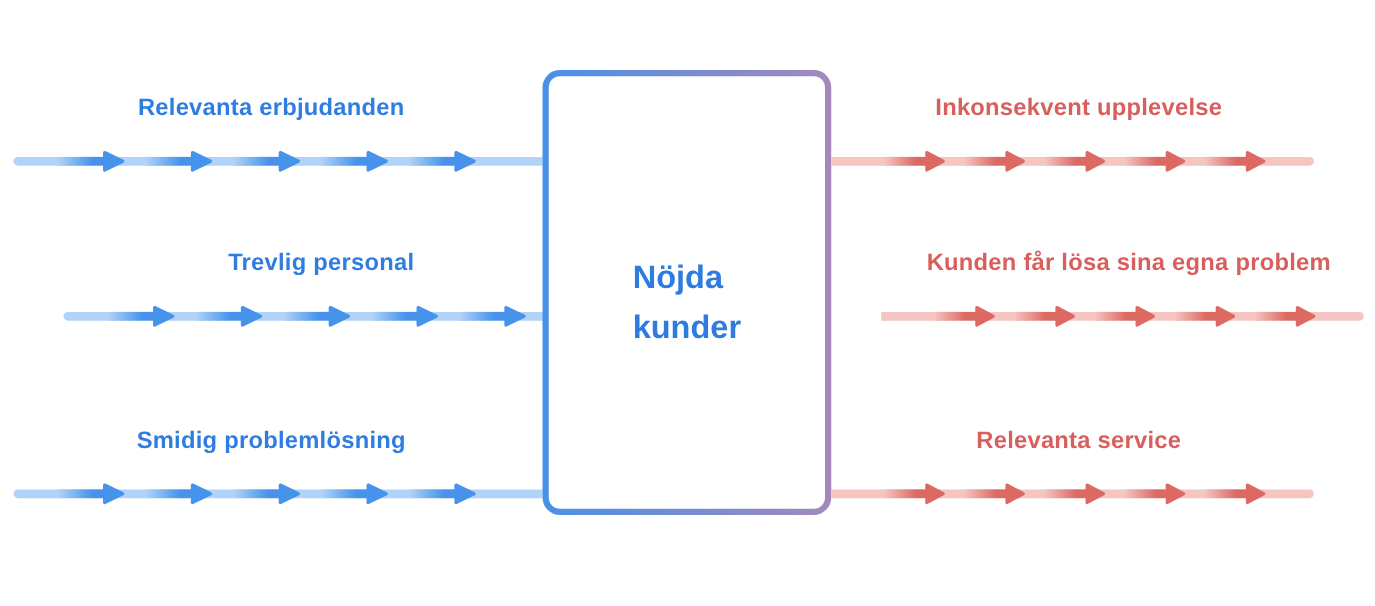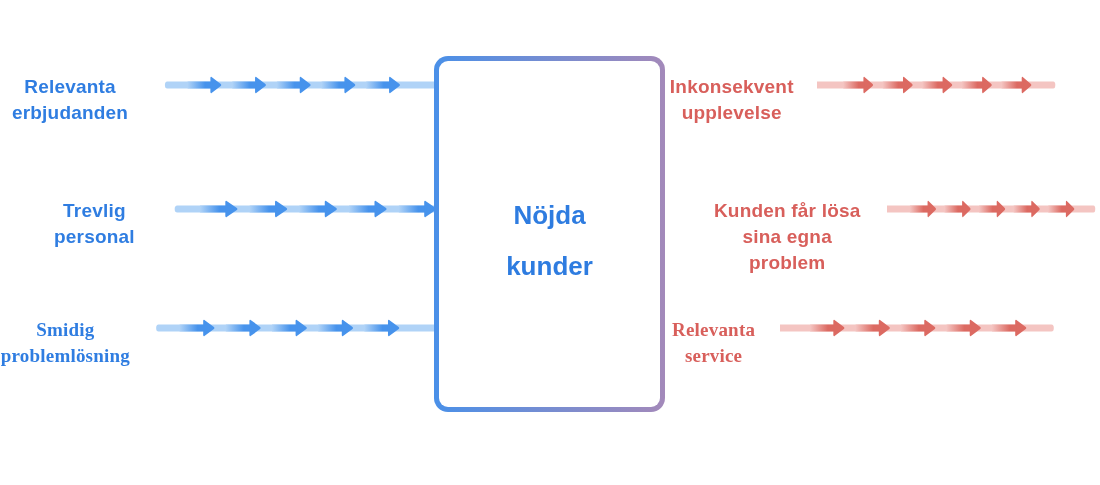--- a/index.html
+++ b/index.html
@@ -5,27 +5,27 @@
   html,body{margin:0;padding:0;background:#ffffff;}
   body{font-family:"Liberation Sans","DejaVu Sans",sans-serif;}
   .canvas{
     position:relative;
     width:1100px;height:485px;
     background:var(--bg,#ffffff);
     overflow:hidden;
   }
   .flow-row{
     position:absolute;
-    display:flex;flex-direction:row;gap:18px;
+    display:flex;flex-direction:column;gap:18px;
   }
   .flow-row.left{left:0;width:434px;}
   .flow-row.right{left:665px;width:396px;}
   .flow-row.r1{top:74px;}
   .flow-row.r2{top:198px;margin-left:40px;}
-  .flow-row.r3{top:317px;font-family:Liberation Serif, serif;}
+  .flow-row.r3{top:340px;}
   .flow-label{
     text-align:center;
     font-size:19px;font-weight:bold;
     line-height:26px;height:26px;
     letter-spacing:0.2px;
   }
   .flow-row.left .flow-label{color:var(--input-label,#2f7de1);}
   .flow-row.right .flow-label{color:var(--output-label,#d85f5b);}
   .arrow-line{height:22px;}
   .arrow-line svg{display:block;width:100%;height:22px;}
@@ -37,21 +37,21 @@
     padding:0;box-sizing:border-box;
   }
   .center-box-inner{
     position:absolute;left:5px;top:5px;right:5px;bottom:5px;
     background:#ffffff;border-radius:9px;
     display:flex;align-items:center;justify-content:center;
   }
   .center-box-title{
     color:var(--box-title,#2e7ce0);
     font-size:26px;font-weight:bold;
-    line-height:51px;text-align:center;
+    line-height:40px;
     white-space:pre-line;
     margin-top:14px;
   }
 </style>
 </head>
 <body>
 
 <div class="canvas">
 
   <div class="flow-row left r1">

